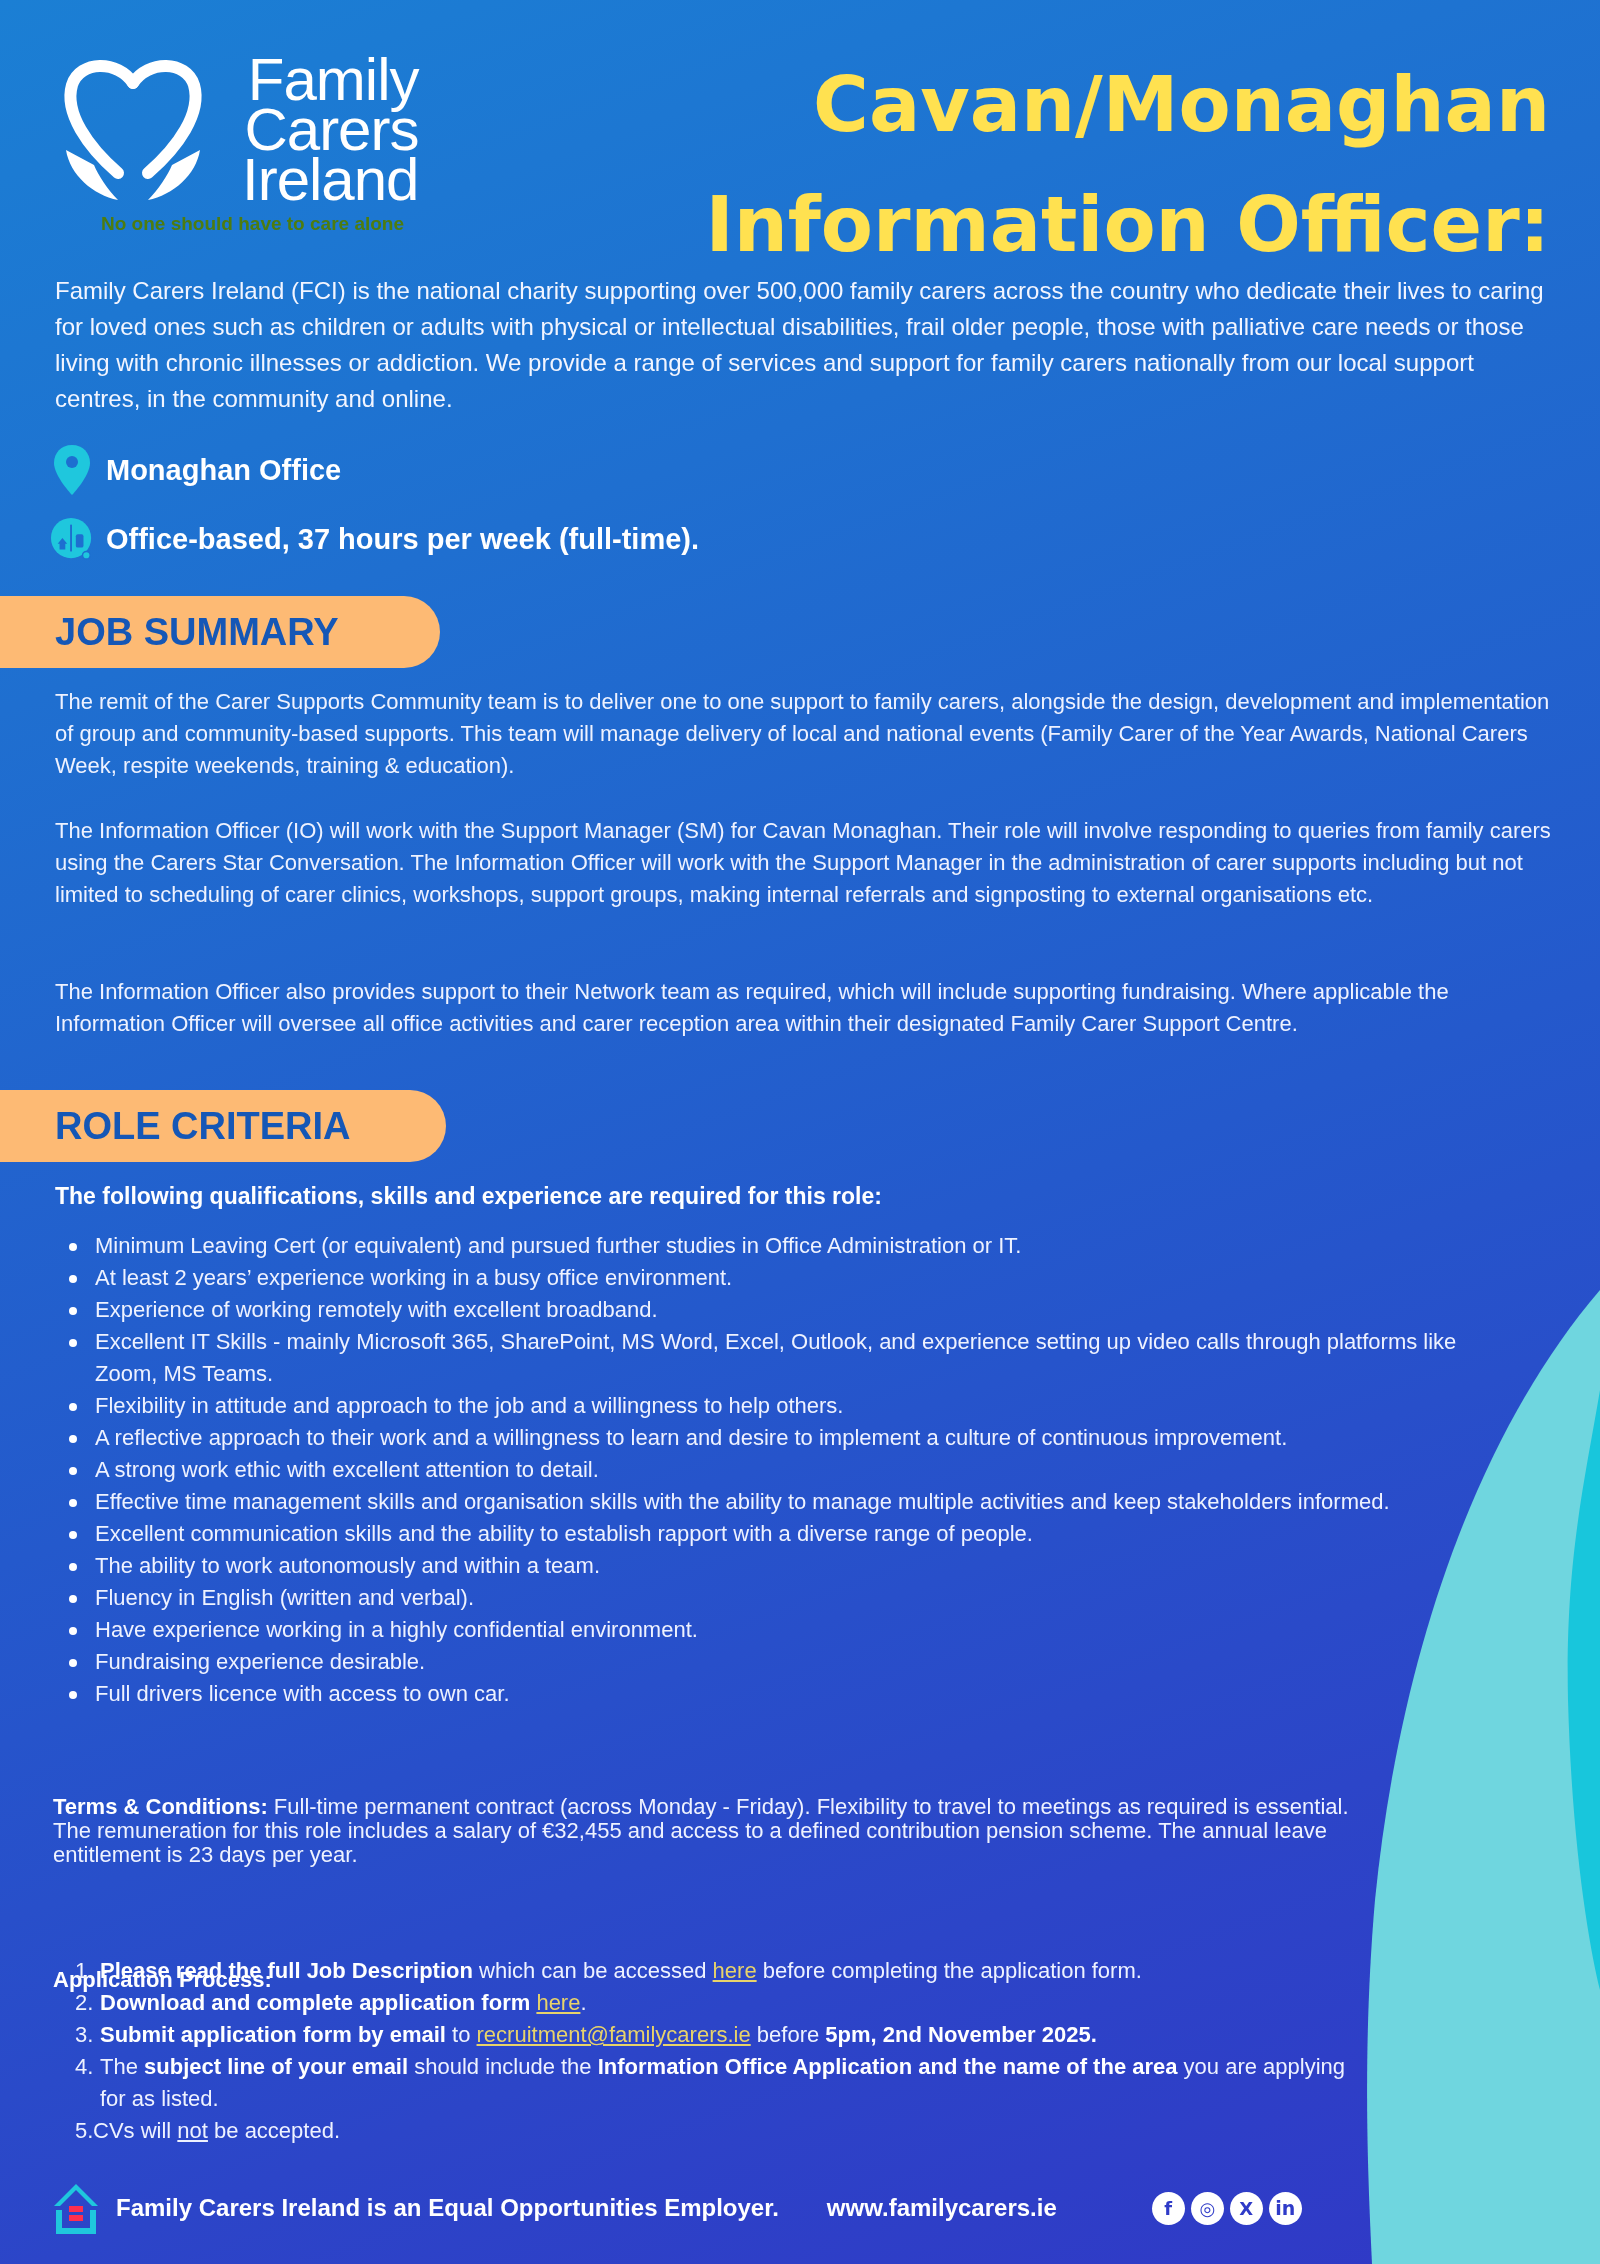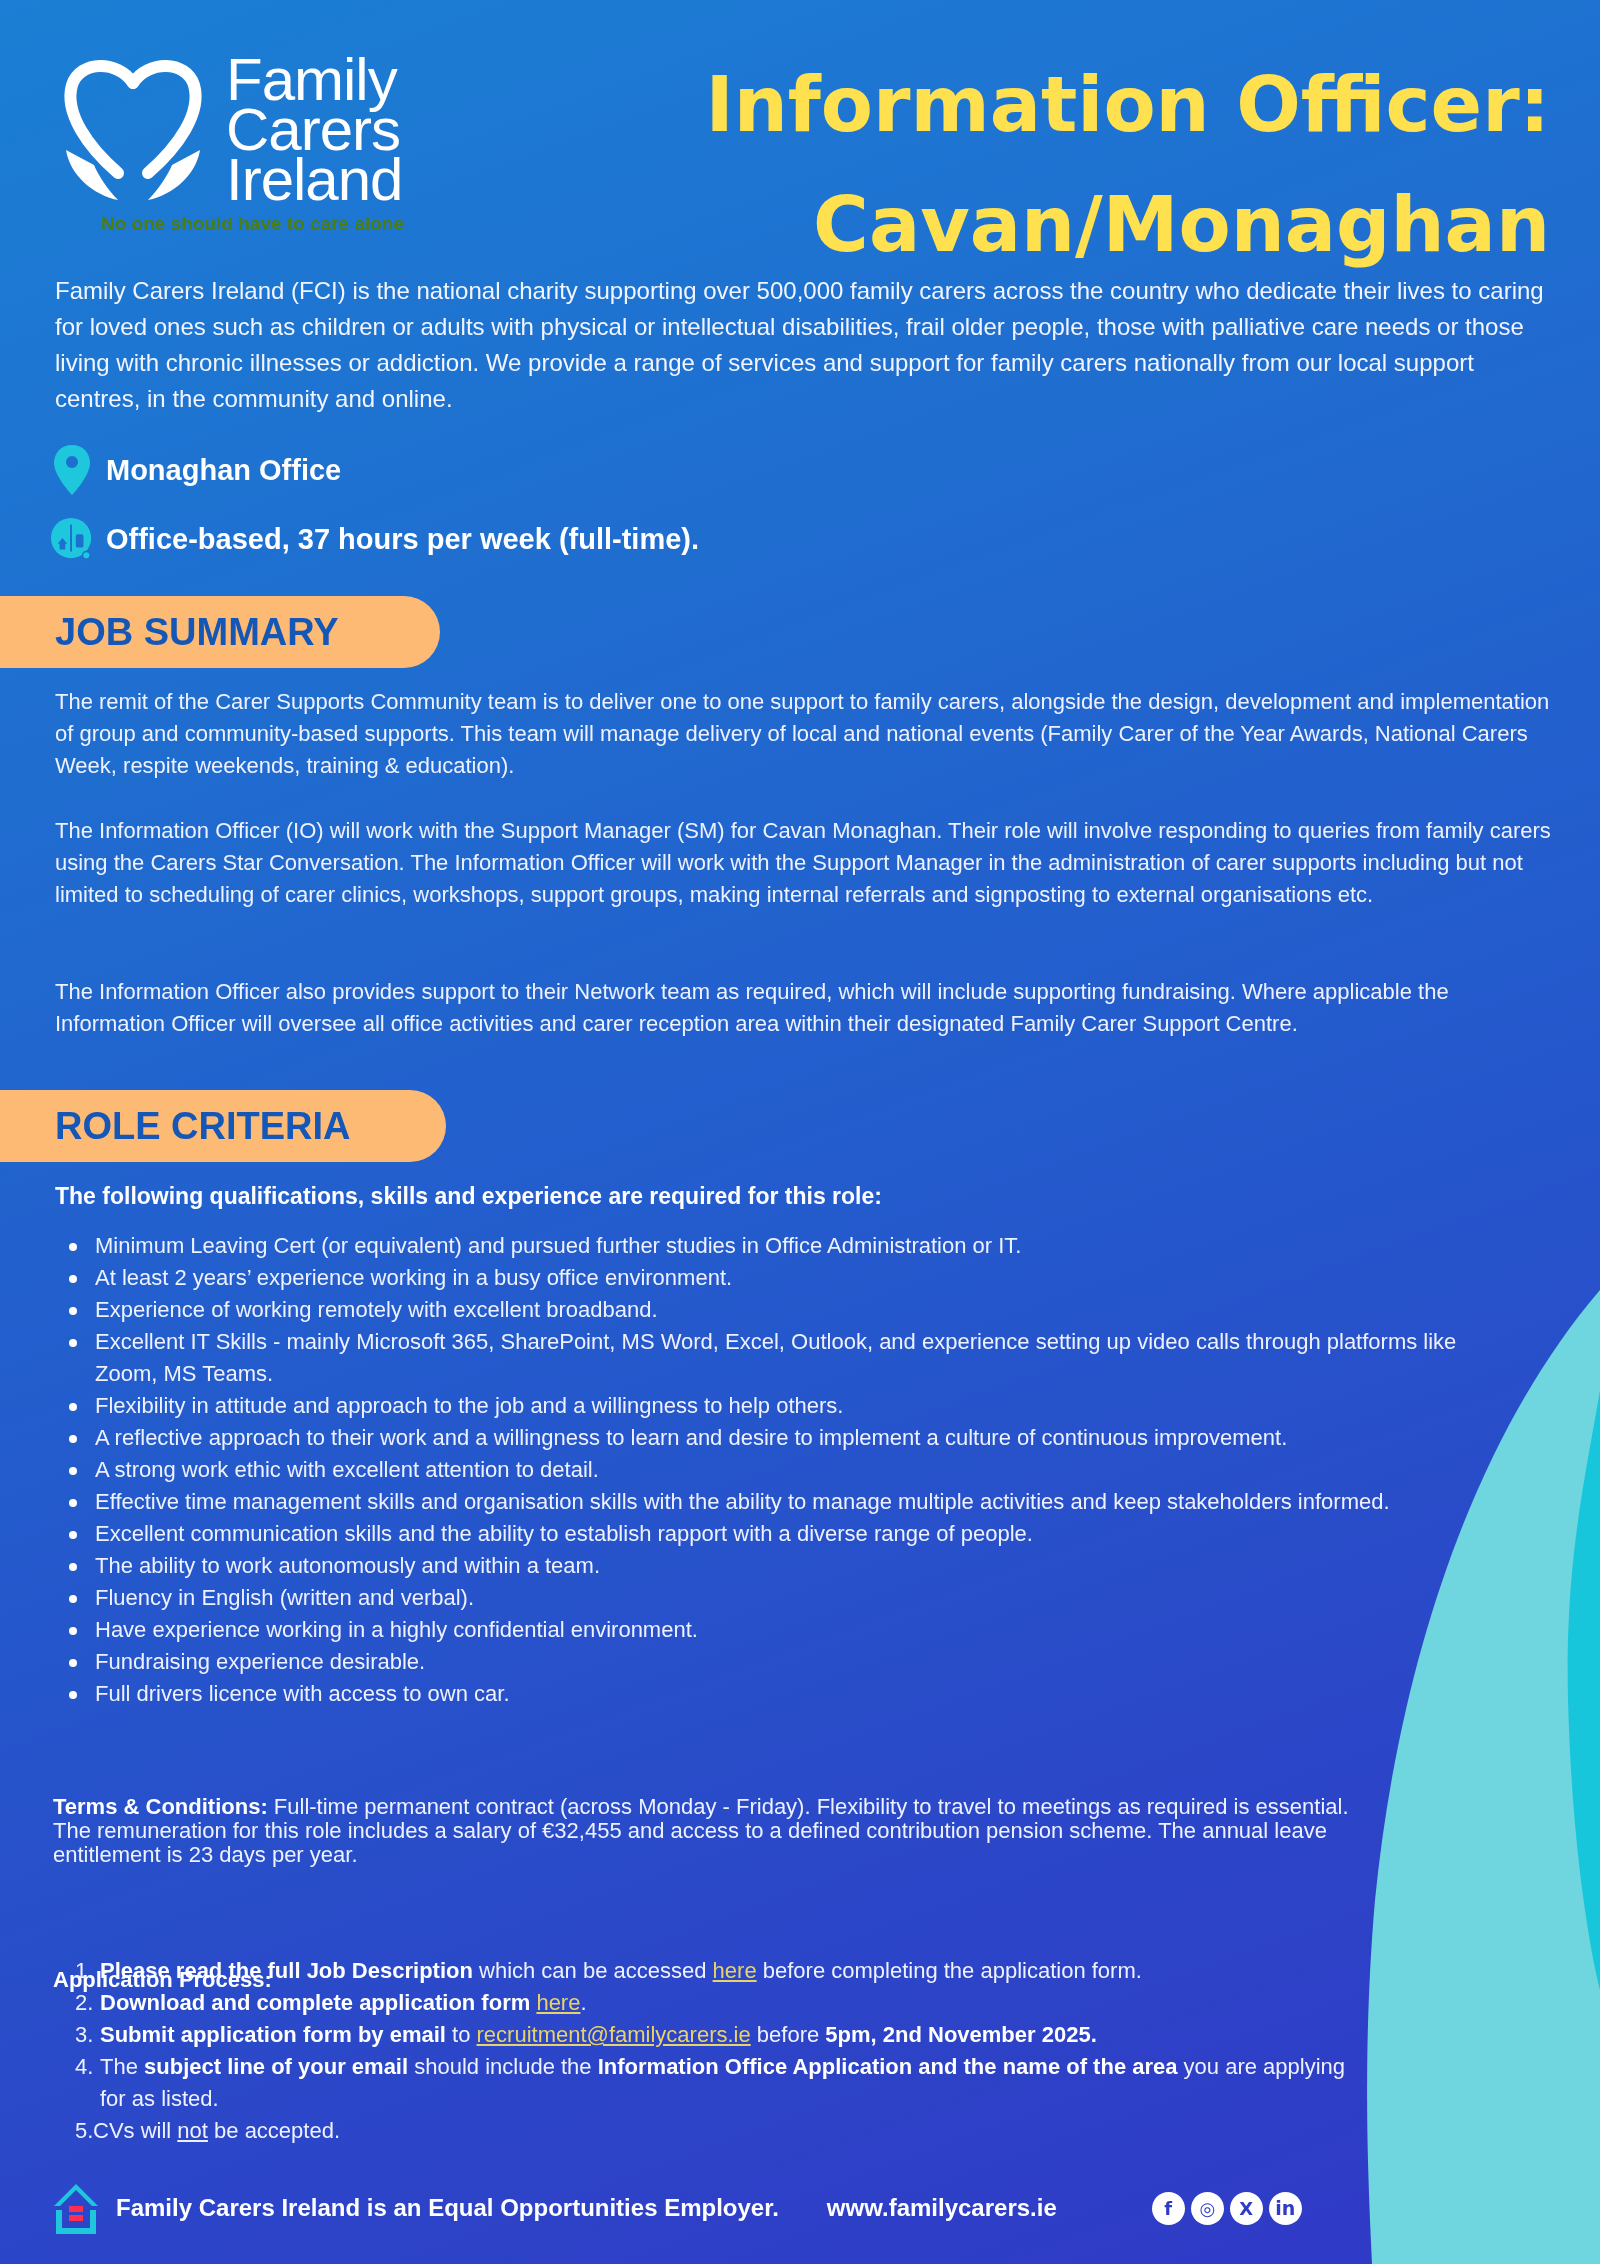--- a/index.html
+++ b/index.html
@@ -9,21 +9,21 @@
       font-family: "DejaVu Sans", "Liberation Sans", sans-serif;
       color: #fff;
       background: linear-gradient(160deg, #1b7fd4 0%, #1f6fd0 25%, #2459cc 55%, #2c45c8 80%, #3038c6 100%);
     }
     .deco { position: absolute; right: 0; top: 0; width: 1600px; height: 2264px; pointer-events: none; z-index: 0; }
     .page { position: relative; z-index: 1; width: 1600px; height: 2264px; }
 
     
     .logo { position: absolute; left: 58px; top: 55px; width: 360px; height: 190px; }
     .logo-heart { position: absolute; left: 0; top: 0; width: 150px; height: 150px; }
-    .logo-text { position: absolute; left: 168px; top: 0; font-family: "Liberation Sans", sans-serif; font-weight: 300; font-size: 60px; line-height: 50px; color: #fff; letter-spacing: -1px; }
+    .logo-text { position: absolute; left: 184px; top: 0; font-family: "Liberation Sans", sans-serif; font-weight: 300; font-size: 60px; line-height: 50px; color: #fff; letter-spacing: -1px; text-align: right; }
     .logo-text div { height: 50px; }
     .logo-tagline { position: absolute; left: 2px; top: 158px; font-size: 19px; font-weight: bold; color: #4d7c0f; white-space: nowrap; font-family: "Liberation Sans", sans-serif; margin-left: 41px; }
 
     .title { position: absolute; right: 50px; top: 45px; text-align: right; color: #ffe150; font-family: "DejaVu Sans", sans-serif; font-weight: bold; font-size: 76px; line-height: 120px; letter-spacing: 0px; }
 
     .intro { position: absolute; left: 55px; top: 273px; width: 1500px; font-size: 24px; line-height: 36px; color: #f2f5ff; font-family: "Liberation Sans", sans-serif; }
 
     .info-row { position: absolute; left: 50px; display: flex; align-items: center; gap: 12px; font-size: 29px; font-weight: bold; font-family: "Liberation Sans", sans-serif; }
     .info-row .ic { width: 44px; height: 54px; display: flex; align-items: center; justify-content: center; }
 
@@ -75,22 +75,22 @@
     </svg>
     <div class="logo-text">
       <div>Family</div>
       <div>Carers</div>
       <div>Ireland</div>
     </div>
     <div class="logo-tagline">No one should have to care alone</div>
   </div>
 
   <div class="title">
+    <div>Cavan/Monaghan</div>
     <div>Information Officer:</div>
-    <div>Cavan/Monaghan</div>
   </div>
 
   <p class="intro">Family Carers Ireland (FCI) is the national charity supporting over 500,000 family carers across the country who dedicate their lives to caring for loved ones such as children or adults with physical or intellectual disabilities, frail older people, those with palliative care needs or those living with chronic illnesses or addiction. We provide a range of services and support for family carers nationally from our local support centres, in the community and online.</p>
 
   <div class="info-row" style="top:443px;">
     <span class="ic">
       <svg width="40" height="54" viewBox="0 0 40 54">
           <path d="M20 2 C9 2 2 10 2 20 C2 33 20 52 20 52 C20 52 38 33 38 20 C38 10 31 2 20 2 Z" fill="#1fc7dd"></path>
           <circle cx="20" cy="19" r="6" fill="#1d6fd0"></circle>
         </svg>

